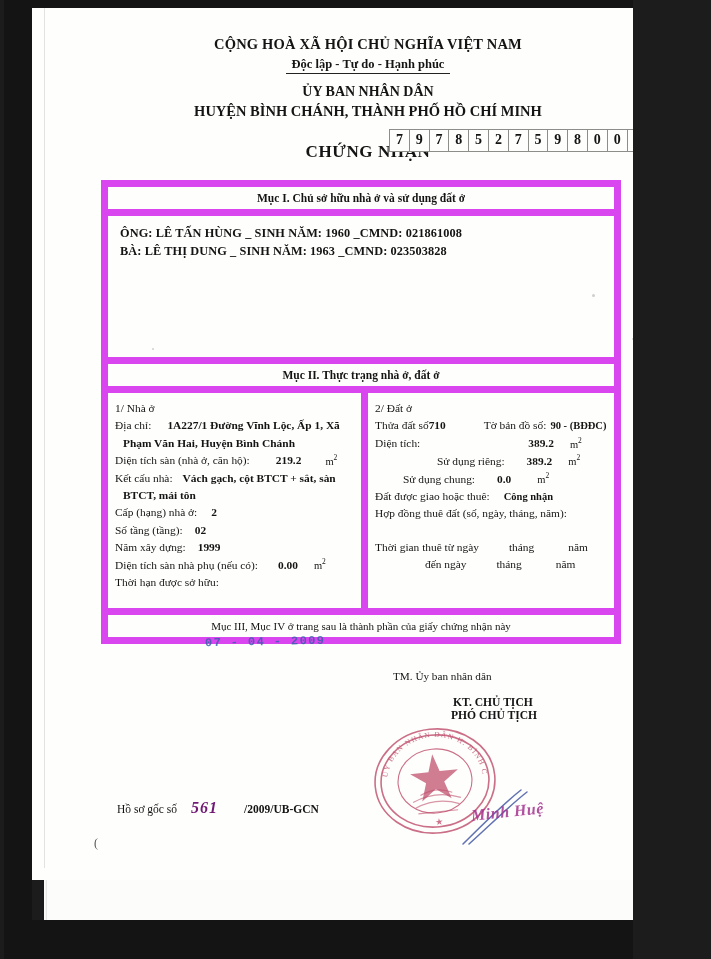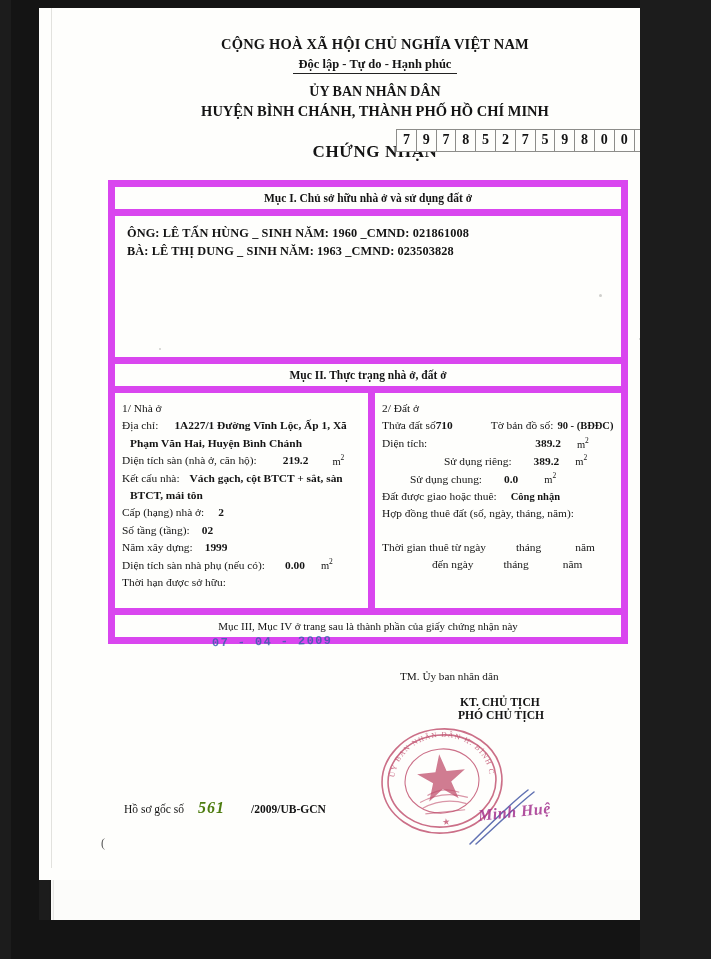--- a/index.html
+++ b/index.html
@@ -7,21 +7,21 @@
   body {
     width:711px; height:959px;
     background:#1c1c1c;
     font-family:"Liberation Serif", serif;
     overflow:hidden;
     position:relative;
   }
 
   
   #scan-area{
-    position:absolute; left:11px; top:0; width:629px; height:959px;
+    position:absolute; left:4px; top:0; width:629px; height:959px;
     background:#1c1c1c; overflow:hidden;
   }
   .sheet-back{
     position:absolute; background:#fdfdfb;
     box-shadow:0 0 2px rgba(0,0,0,.25);
   }
   #sheet-under{ left:40px; top:14px; width:660px; height:906px;
     background:#fbfbf9; border-right:1px solid #d8d8d4; }
   #sheet-lower{ left:43px; top:868px; width:644px; height:90px;
     background:#fcfcfa; border-top:1px solid #ddd; border-right:1px solid #cfcfcb;}
@@ -120,21 +120,21 @@
     font-family:"Liberation Serif", serif; font-style:italic; font-weight:bold;
     font-size:16px; color:#a4338f; transform:rotate(-6deg); opacity:.85;
     letter-spacing:.5px;
   }
 
   
   #file-row{ position:absolute; left:85px; top:791px; font-size:11.5px; }
   #file-row .lab{ }
   #file-row .hand{
     font-family:"Liberation Serif", serif; font-style:italic;
-    color:#4d7c0f; font-size:16px; font-weight:bold; margin:0 26px 0 14px;
+    color:#701a75; font-size:16px; font-weight:bold; margin:0 26px 0 14px;
     letter-spacing:1px;
   }
   #file-row .suffix{ font-weight:bold; font-size:11.5px; }
   #stray-mark{ position:absolute; left:62px; top:828px; font-size:12px; color:#555; }
 </style>
 </head>
 <body>
 
 <div id="scan-area">
 

